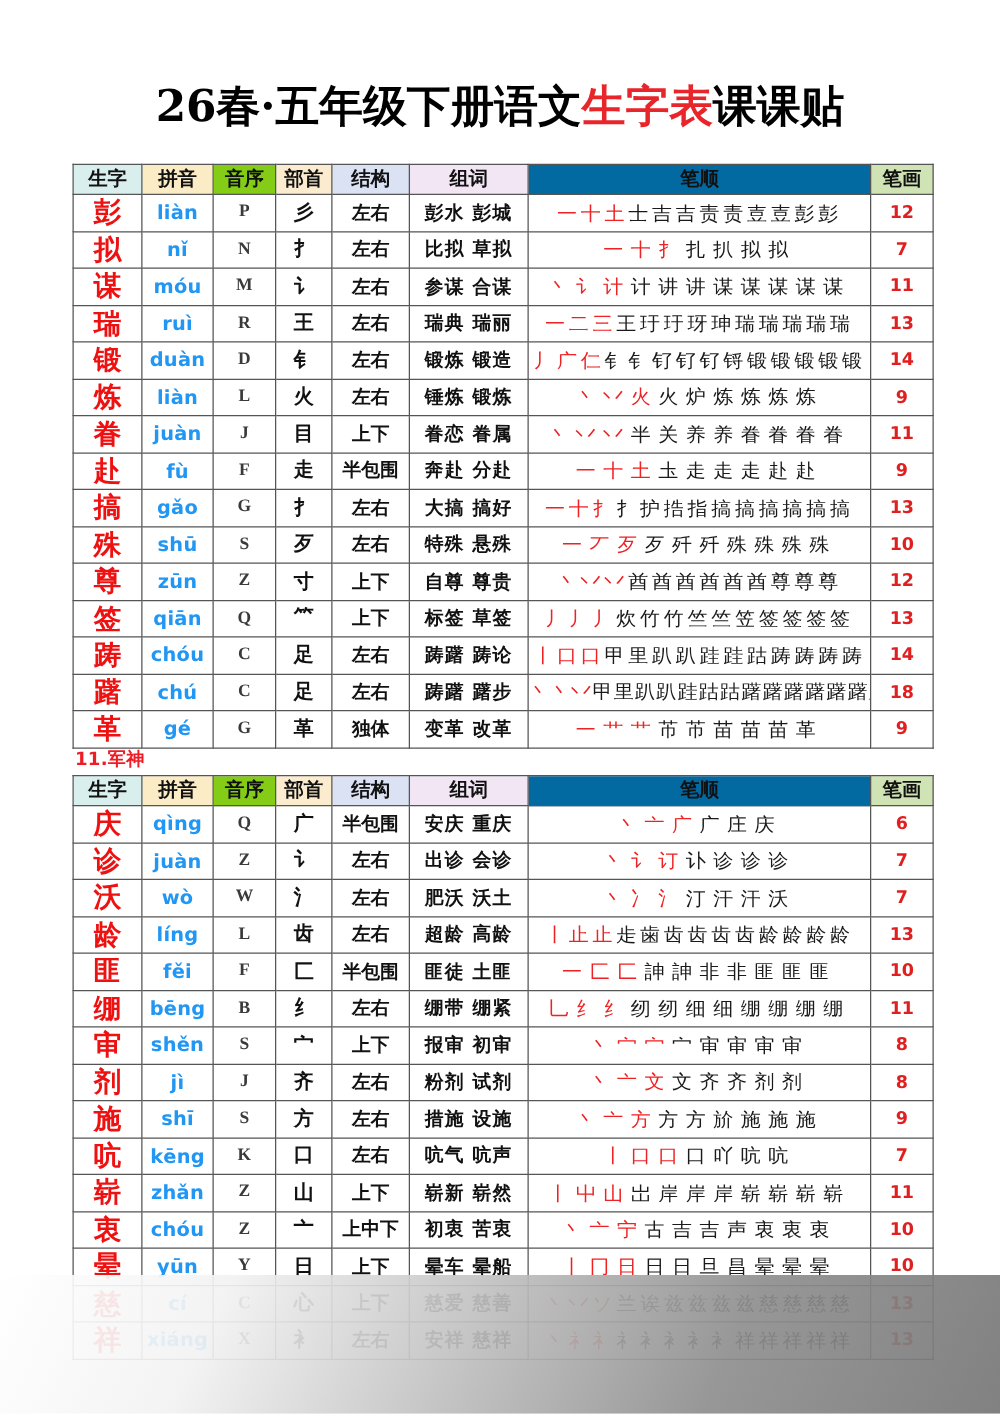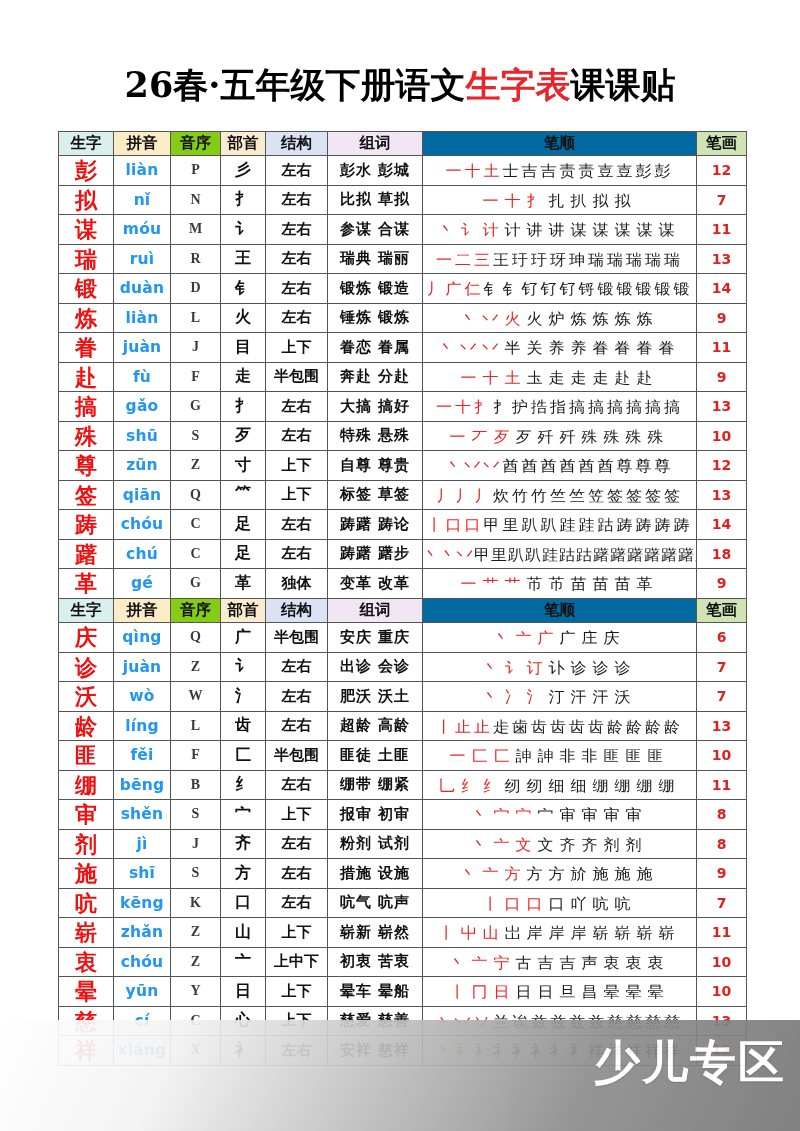--- a/index.html
+++ b/index.html
@@ -363,20 +363,21 @@
             <td class="jg">独体</td>
             <td class="cz">变革 改革</td>
             <td class="bsh"><span class="stk new" style="margin-right: 6px;">一</span><span class="stk new" style="margin-right: 6px;">艹</span><span class="stk new" style="margin-right: 6px;">艹</span><span class="stk" style="margin-right: 6px;">芇</span><span class="stk" style="margin-right: 6px;">芇</span><span class="stk" style="margin-right: 6px;">苗</span><span class="stk" style="margin-right: 6px;">苗</span><span class="stk" style="margin-right: 6px;">苗</span><span class="stk" style="margin-right: 6px;">革</span></td>
             <td class="bhua">9</td>
           </tr>
         </tbody>
     </table>
   </div>
 
   <div class="sect" id="sect1">
+    <div class="section-title">11.军神</div>
     <table class="zi">
       <colgroup>
         <col class="w-zi">
           <col class="w-py">
           <col class="w-ys">
           <col class="w-bs">
         <col class="w-jg">
           <col class="w-cz">
           <col class="w-bsh">
           <col class="w-bhua">
@@ -542,16 +543,15 @@
             <td class="jg">左右</td>
             <td class="cz">安祥 慈祥</td>
             <td class="bsh"><span class="stk new" style="margin-right: 3px;">丶</span><span class="stk new" style="margin-right: 3px;">礻</span><span class="stk new" style="margin-right: 3px;">礻</span><span class="stk" style="margin-right: 3px;">礻</span><span class="stk" style="margin-right: 3px;">衤</span><span class="stk" style="margin-right: 3px;">衤</span><span class="stk" style="margin-right: 3px;">衤</span><span class="stk" style="margin-right: 3px;">衤</span><span class="stk" style="margin-right: 3px;">祥</span><span class="stk" style="margin-right: 3px;">祥</span><span class="stk" style="margin-right: 3px;">祥</span><span class="stk" style="margin-right: 3px;">祥</span><span class="stk" style="margin-right: 3px;">祥</span></td>
             <td class="bhua">13</td>
           </tr>
         </tbody>
     </table>
   </div>
 
   <div class="wm-wrap">
-    <div class="wm-cn">少儿专区</div>
   </div>
 
 </div>
 
 </body></html>

